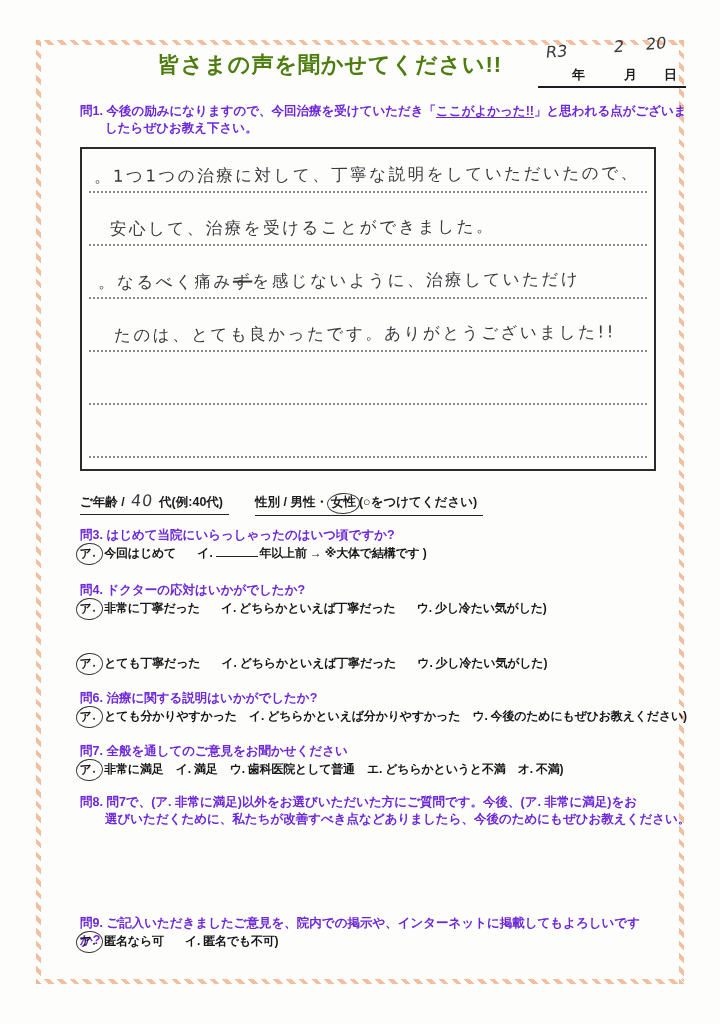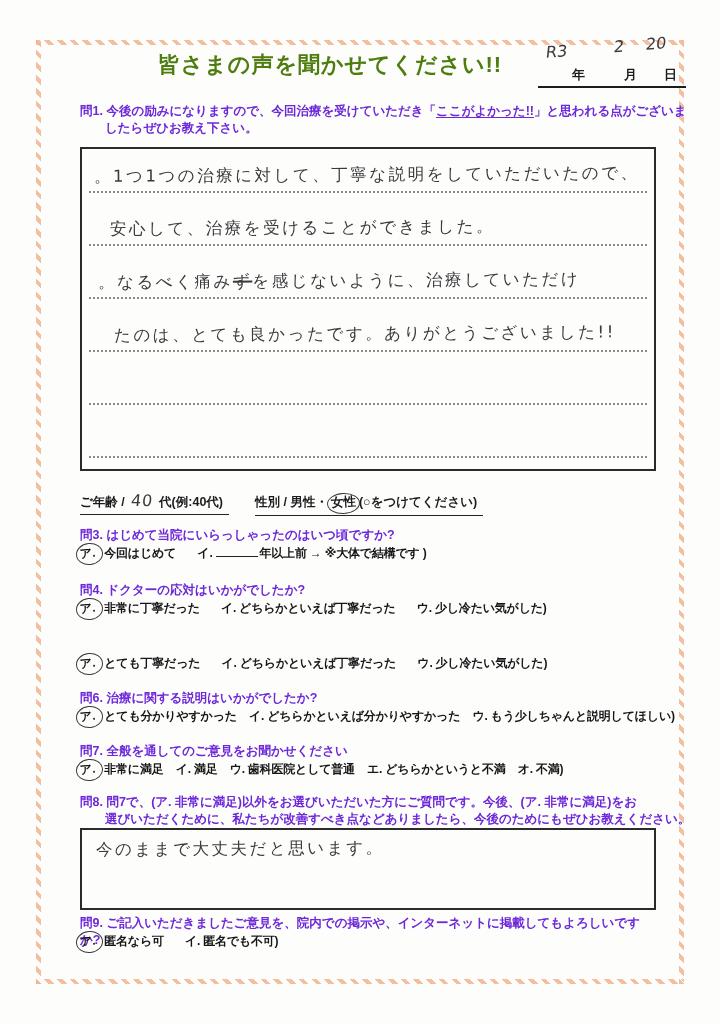--- a/index.html
+++ b/index.html
@@ -163,21 +163,21 @@
     <span class="opt"><span class="opt-key">ウ.</span><span>少し冷たい気がした)</span></span>
   </div>
 
   <div class="prompt q6-num">
     <span>問6.</span>
     <span>治療に関する説明はいかがでしたか?</span>
   </div>
   <div class="opts q6-opts tight">
     <span class="opt"><span class="circle-mark"><span class="opt-key">ア.</span></span><span>とても分かりやすかった</span></span>
     <span class="opt"><span class="opt-key">イ.</span><span>どちらかといえば分かりやすかった</span></span>
-    <span class="opt"><span class="opt-key">ウ.</span><span>もう少しちゃんと説明してほしい)</span></span>
+    <span class="opt"><span class="opt-key">ウ.</span><span>今後のためにもぜひお教えください)</span></span>
   </div>
 
   <div class="prompt q7-num">
     <span>問7.</span>
     <span>全般を通してのご意見をお聞かせください</span>
   </div>
   <div class="opts q7-opts tight">
     <span class="opt"><span class="circle-mark"><span class="opt-key">ア.</span></span><span>非常に満足</span></span>
     <span class="opt"><span class="opt-key">イ.</span><span>満足</span></span>
     <span class="opt"><span class="opt-key">ウ.</span><span>歯科医院として普通</span></span>
@@ -185,23 +185,20 @@
     <span class="opt"><span class="opt-key">オ.</span><span>不満)</span></span>
   </div>
 
   <div class="prompt q8-prompt">
     <div class="pline">
       <span>問8.</span>
       <span>問7で、(ア. 非常に満足)以外をお選びいただいた方にご質問です。今後、(ア. 非常に満足)をお</span>
     </div>
     <div class="pline indent">選びいただくために、私たちが改善すべき点などありましたら、今後のためにもぜひお教えください。</div>
   </div>
-  <div class="abox q8-box">
-    <div class="hw hw-line" style="left:14px;top:8px">今のままで大丈夫だと思います。</div>
-  </div>
 
   <div class="prompt q9-num">
     <span>問9.</span>
     <span>ご記入いただきましたご意見を、院内での掲示や、インターネットに掲載してもよろしいですか?</span>
   </div>
   <div class="opts q9-opts">
     <span class="opt"><span class="circle-mark"><span class="opt-key">ア.</span></span><span>匿名なら可</span></span>
     <span class="opt"><span class="opt-key">イ.</span><span>匿名でも不可)</span></span>
   </div>
 

